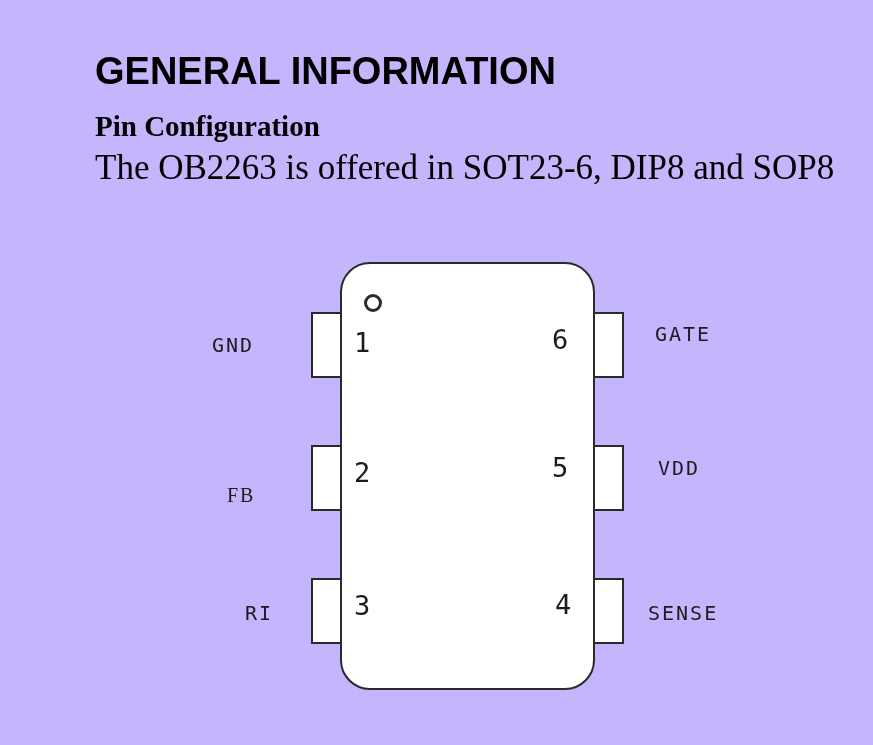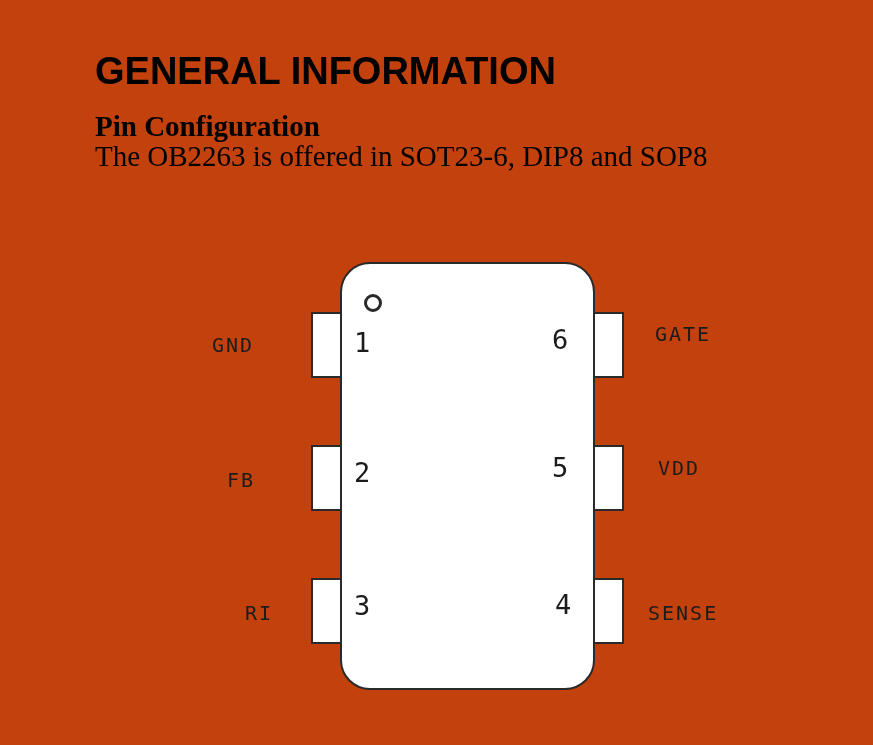--- a/index.html
+++ b/index.html
@@ -1,21 +1,21 @@
 <!DOCTYPE html>
 <html><head>
 <meta charset="utf-8">
 <style>
   * { margin: 0; padding: 0; box-sizing: border-box; }
   html, body { background: #ffffff; }
   .page {
     position: relative;
     width: 873px;
     height: 745px;
-    background: #c2410c;
+    background: #c4b5fd;
     overflow: hidden;
     color: #000000;
   }
   .main-heading {
     position: absolute;
     left: 95px;
     top: 50px;
     font-family: "Liberation Sans", sans-serif;
     font-weight: 700;
     font-size: 38px;
@@ -27,24 +27,24 @@
     left: 95px;
     top: 110px;
     font-family: "Liberation Serif", serif;
     font-weight: 700;
     font-size: 29px;
     color: #000000;
   }
   .body-text {
     position: absolute;
     left: 95px;
-    top: 136px;
+    top: 148px;
     font-family: "Liberation Serif", serif;
     font-weight: 400;
-    font-size: 29px;
+    font-size: 35px;
     line-height: 40px;
     color: #000000;
   }
   
   .diagram { position: absolute; left: 0; top: 0; width: 873px; height: 745px; }
   .ic-body {
     position: absolute;
     left: 340px;
     top: 262px;
     width: 255px;
@@ -96,21 +96,21 @@
   }
   
   .num-1 { left: 354px; top: 327px; }
   .num-2 { left: 354px; top: 457px; }
   .num-3 { left: 354px; top: 590px; }
   .num-6 { left: 552px; top: 324px; }
   .num-5 { left: 552px; top: 452px; }
   .num-4 { left: 555px; top: 589px; }
   
   .lbl-gnd   { left: 212px; top: 333px; }
-  .lbl-fb    { left: 227px; top: 468px; }
+  .lbl-fb    { left: 227px; top: 484px; font-family: Liberation Serif, serif; }
   .lbl-ri    { left: 236px; top: 601px; margin-left: 9px; }
   .lbl-gate  { left: 655px; top: 322px; }
   .lbl-vdd   { left: 658px; top: 456px; }
   .lbl-sense { left: 648px; top: 601px; }
   .lbl-package { left: 413px; top: 404px; }
 </style>
 </head>
 <body>
 
 <div class="page">

